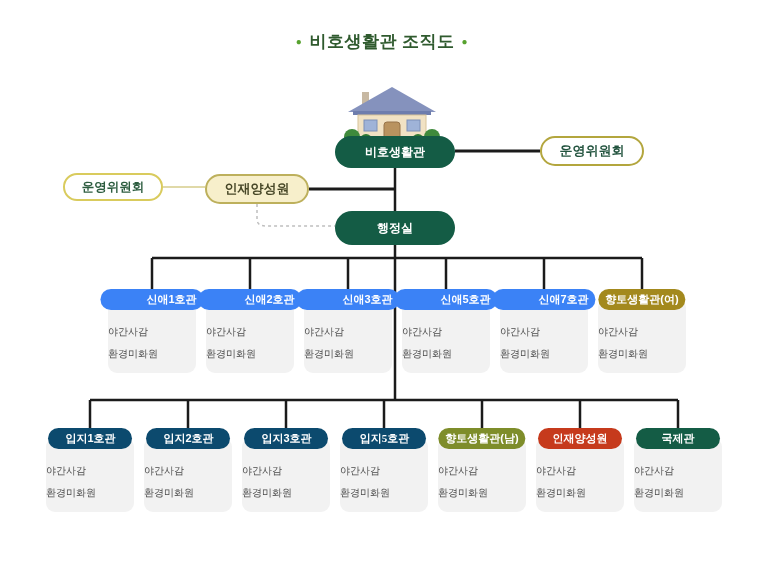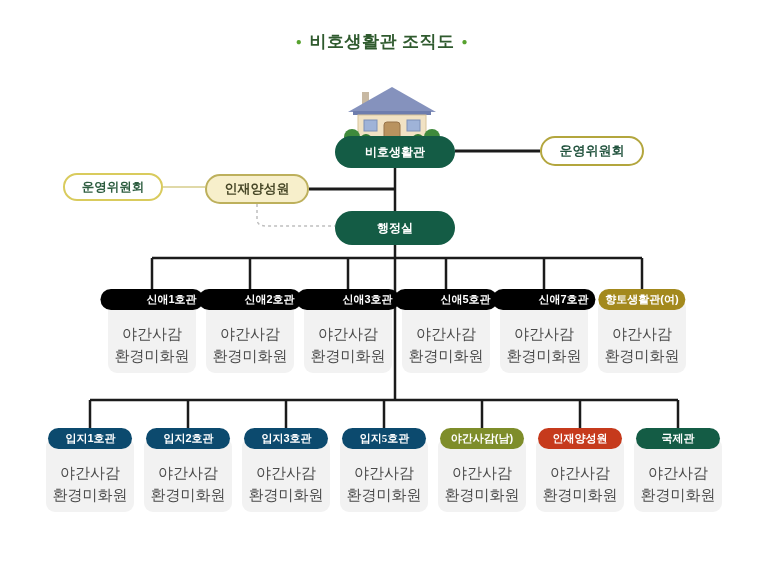--- a/index.html
+++ b/index.html
@@ -31,25 +31,25 @@
                  border:2px solid #bdb05c; color:#474727; font-size:13px; }
 
   
   .card { position:absolute; width:88px; height:84px; z-index:2; }
   .card-body { position:absolute; left:0; top:10px; width:88px; bottom:0;
                background:#f2f2f2; border-radius:9px; }
   .card-hdr { position:absolute; top:0; left:50%; transform:translateX(-50%);
               min-width:84px; height:21px; padding:0 7px; border-radius:999px;
               display:flex; align-items:center; justify-content:center;
               color:#ffffff; font-weight:bold; font-size:11px; white-space:nowrap; z-index:2; }
-  .staff { position:absolute; left:0; width:88px; text-align:center;
-           font-size:15px; color:#4a4a4a; }
+  .staff { position:absolute; left:0; width:88px; 
+           font-size:10px; color:#4a4a4a; }
   .s1 { top:36px; } .s2 { top:58px; }
 
-  [data-color="green"]  { background:#000000;padding-left:46px; }
+  [data-color="green"]  { background:#3b82f6;padding-left:46px; }
   [data-color="gold"]   { background:#a3891d; }
   [data-color="olive"]  { background:#7e8d2a; }
   [data-color="orange"] { background:#0c4a6e;padding-left:8px; }
   [data-color="red"]    { background:#c63a1c; }
   [data-color="teal"]   { background:#145c45; }
 </style>
 </head>
 <body>
 
 <div class="stage">
@@ -168,21 +168,21 @@
     <div class="staff s2">환경미화원</div>
   </div>
   <div class="card" style="left:340px;top:428px;font-family:Liberation Serif, serif;">
     <div class="card-body"></div>
     <div class="card-hdr" data-color="orange">입지5호관</div>
     <div class="staff s1">야간사감</div>
     <div class="staff s2">환경미화원</div>
   </div>
   <div class="card" style="left:438px;top:428px;">
     <div class="card-body"></div>
-    <div class="card-hdr" data-color="olive">야간사감(남)</div>
+    <div class="card-hdr" data-color="olive">향토생활관(남)</div>
     <div class="staff s1">야간사감</div>
     <div class="staff s2">환경미화원</div>
   </div>
   <div class="card" style="left:536px;top:428px;">
     <div class="card-body"></div>
     <div class="card-hdr" data-color="red">인재양성원</div>
     <div class="staff s1">야간사감</div>
     <div class="staff s2">환경미화원</div>
   </div>
   <div class="card" style="left:634px;top:428px;">

